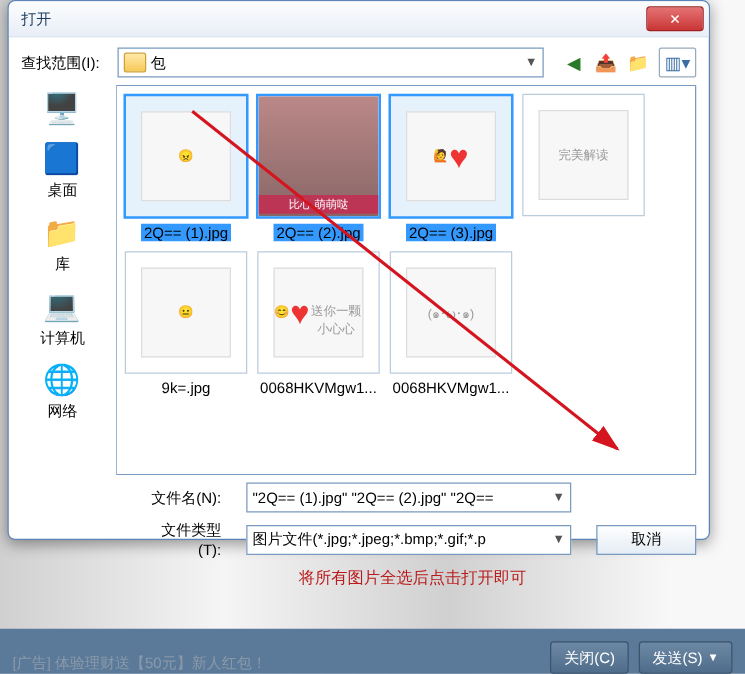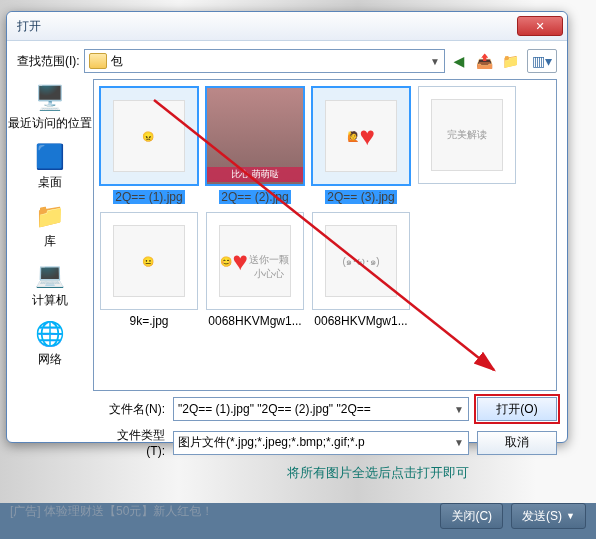--- a/index.html
+++ b/index.html
@@ -1,51 +1,51 @@
 <!DOCTYPE html>
 <html><head>
 <meta charset="utf-8">
 <style>
 body{margin:0;font-family:"Microsoft YaHei",Tahoma,sans-serif;font-size:12px;background:#d8d8d8;width:596px;height:539px;overflow:hidden;position:relative}
 .backdrop{position:absolute;inset:0;background:linear-gradient(90deg,#d0d0d0,#f5f5f5 30%,#d0d0d0 60%,#f8f8f8 90%)}
-.dialog{position:absolute;left:6px;top:11px;width:560px;height:430px;background:#fff;border:1px solid #5a84b8;border-radius:6px;box-shadow:0 3px 12px rgba(0,0,0,.4)}
+.dialog{position:absolute;left:6px;top:0;width:560px;height:430px;background:#fff;border:1px solid #5a84b8;border-radius:6px;box-shadow:0 3px 12px rgba(0,0,0,.4)}
 .titlebar{height:28px;background:linear-gradient(#fdfdfd,#e8eef7);border-bottom:1px solid #c5d5e6;border-radius:6px 6px 0 0;display:flex;align-items:center;padding:0 4px 0 10px}
 .titlebar .title{flex:1;color:#1a3a5c}
 .close-btn{width:44px;height:18px;background:linear-gradient(#e57373,#c93636);border:1px solid #a02020;border-radius:3px;display:flex;align-items:center;justify-content:center;color:#fff;font-size:11px;cursor:pointer}
-.lookrow{display:flex;align-items:center;padding:8px 10px 6px;gap:4px}
+.lookrow{display:flex;align-items:center;padding:8px 10px 6px;gap:14px}
 .lookrow label{white-space:nowrap}
 .combo{flex:1;height:22px;border:1px solid #7a9ac0;background:#fff;display:flex;align-items:center;padding:0 4px;gap:4px}
 .combo .fico{width:16px;height:14px;background:linear-gradient(#ffe9a8,#f6c959);border:1px solid #c9a23a;border-radius:2px}
 .combo .arr{margin-left:auto;color:#555;font-size:10px}
 .toolicons{display:flex;gap:6px;align-items:center}
 .toolicons span{width:20px;height:20px;display:flex;align-items:center;justify-content:center;font-size:14px;cursor:pointer}
 .ic-back{color:#2a7a2a}.ic-up{color:#2d7cc1}.ic-new{color:#d4a017}.ic-view{color:#3a6ea5;border:1px solid #9ab;border-radius:2px;font-size:10px;padding:1px 4px}
 .body{display:flex;height:312px}
 .places{width:86px;padding:4px 0;display:flex;flex-direction:column;align-items:center;gap:10px}
 .place{display:flex;flex-direction:column;align-items:center;gap:2px;cursor:pointer;text-align:center}
 .place .ico{width:34px;height:30px;display:flex;align-items:center;justify-content:center;font-size:24px}
 .filearea{flex:1;border:1px solid #7a9ac0;margin:0 10px 0 0;padding:6px;overflow:auto;background:#fff;position:relative}
 .grid{display:flex;flex-wrap:wrap;gap:8px}
 .thumb{width:98px;display:flex;flex-direction:column;align-items:center;gap:4px}
 .thumb .frame{width:96px;height:96px;border:1px solid #bcd;background:#fff;display:flex;align-items:center;justify-content:center;overflow:hidden}
 .thumb.sel .frame{border:2px solid #3399ff;background:#e5f1fb}
 .thumb .cap{max-width:96px;white-space:nowrap;overflow:hidden;text-overflow:ellipsis;text-align:center}
-.thumb.sel .cap{background:#3399ff;color:#404040;padding:0 2px}
-.bottom{padding:6px 10px;display:grid;grid-template-columns:74px 66px 1fr 80px;gap:6px 8px;align-items:center}
+.thumb.sel .cap{background:#3399ff;color:#000000;padding:0 2px}
+.bottom{padding:6px 10px;display:grid;grid-template-columns:74px 66px 1fr 80px;gap:6px 20px;align-items:center}
 .sp{grid-column:1}
 .lbl{grid-column:2;text-align:right}
 .fld{grid-column:3}
 .btncol{grid-column:4}
 .txtcombo{height:22px;border:1px solid #7a9ac0;background:#fff;display:flex;align-items:center;padding:0 4px;font-size:12px}
 .txtcombo .arr{margin-left:auto;font-size:10px;color:#555}
 .btn{height:22px;border:1px solid #7a9ac0;background:linear-gradient(#fefefe,#e4ecf5);display:flex;align-items:center;justify-content:center;cursor:pointer}
 .btn.hl{outline:2px solid #d4141e;outline-offset:1px;background:linear-gradient(#f0f6ff,#cfe4ff)}
-.annot{color:#0f766e;font-size:13px;grid-column:3;text-align:right;padding-left:6px}
+.annot{color:#b91c1c;font-size:13px;grid-column:3;text-align:center;padding-left:6px}
 .arrow{position:absolute;left:0;top:0;pointer-events:none}
-.footer{position:absolute;left:0;bottom:0;right:0;height:36px;background:#5b7a99;display:flex;align-items:flex-start;padding:0 10px;gap:8px;color:#cbd6e2;font-size:12px}
+.footer{position:absolute;left:0;bottom:0;right:0;height:36px;background:#5b7a99;display:flex;align-items:flex-end;padding:0 10px;gap:8px;color:#cbd6e2;font-size:12px}
 .footer .ad{flex:1;color:#8a99aa}
 .fbtn{height:24px;padding:0 10px;border:1px solid #3a5470;background:linear-gradient(#6c88a4,#4f6d8b);color:#fff;display:flex;align-items:center;cursor:pointer;border-radius:3px}
 .fbtn .dd{margin-left:4px;font-size:9px}
 
 .sk{width:70px;height:70px;background:#f7f7f7;border:1px solid #ddd;display:flex;align-items:center;justify-content:center;color:#999;font-size:10px;text-align:center}
 .photo{width:96px;height:96px;background:linear-gradient(#b88,#866);position:relative}
 .photo::after{content:"比心 萌萌哒";position:absolute;left:0;right:0;bottom:2px;font-size:9px;color:#fff;background:rgba(200,40,80,.8);text-align:center;padding:1px 0}
 .finger{width:50px;height:70px;border-left:2px solid #333;border-bottom:2px solid #333;transform:rotate(-20deg)}
 .heart{color:#e33;font-size:26px}
 </style>
@@ -72,21 +72,20 @@
       <span class="ic-up">📤</span>
       <span class="ic-new">📁</span>
       <span class="ic-view">▥▾</span>
     </div>
   </div>
 
   <div class="body">
     <div class="places" id="places">
         <div class="place">
           <div class="ico">🖥️</div>
-          <div>最近访问的位置</div>
         </div>
         <div class="place">
           <div class="ico">🟦</div>
           <div>桌面</div>
         </div>
         <div class="place">
           <div class="ico">📁</div>
           <div>库</div>
         </div>
         <div class="place">
@@ -155,23 +154,20 @@
 
   <div class="bottom">
     <div class="sp"></div>
     <div class="lbl">文件名(N):</div>
     <div class="fld">
         <div class="txtcombo">
       <span>"2Q== (1).jpg" "2Q== (2).jpg" "2Q==</span>
       <span class="arr">▼</span>
     </div>
       </div>
-    <div class="btncol">
-        <div class="btn hl">打开(O)</div>
-      </div>
 
     <div class="sp"></div>
     <div class="lbl">文件类型(T):</div>
     <div class="fld">
         <div class="txtcombo">
       <span>图片文件(*.jpg;*.jpeg;*.bmp;*.gif;*.p</span>
       <span class="arr">▼</span>
     </div>
       </div>
     <div class="btncol">

